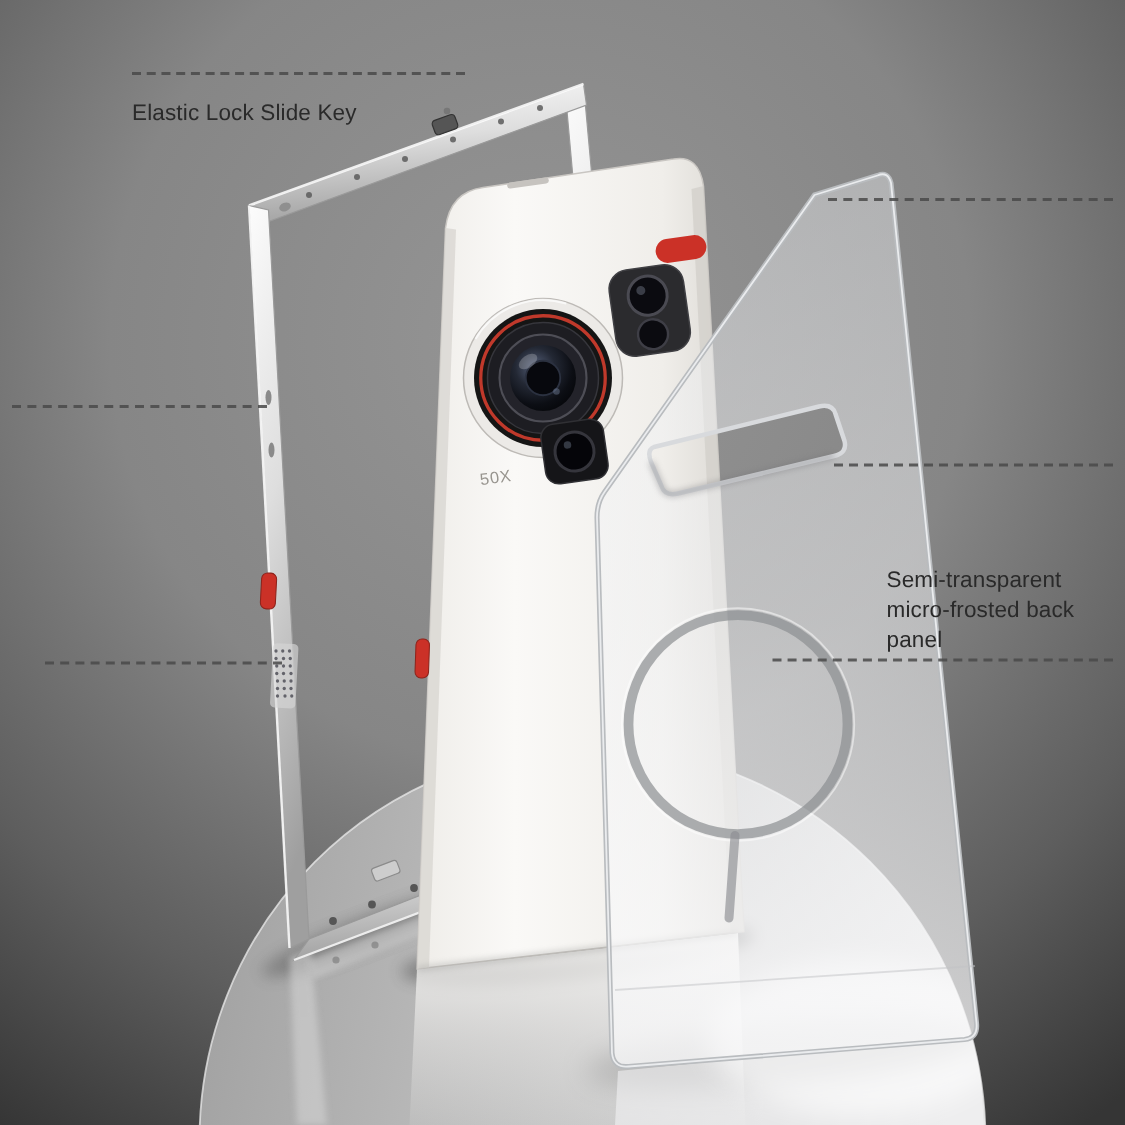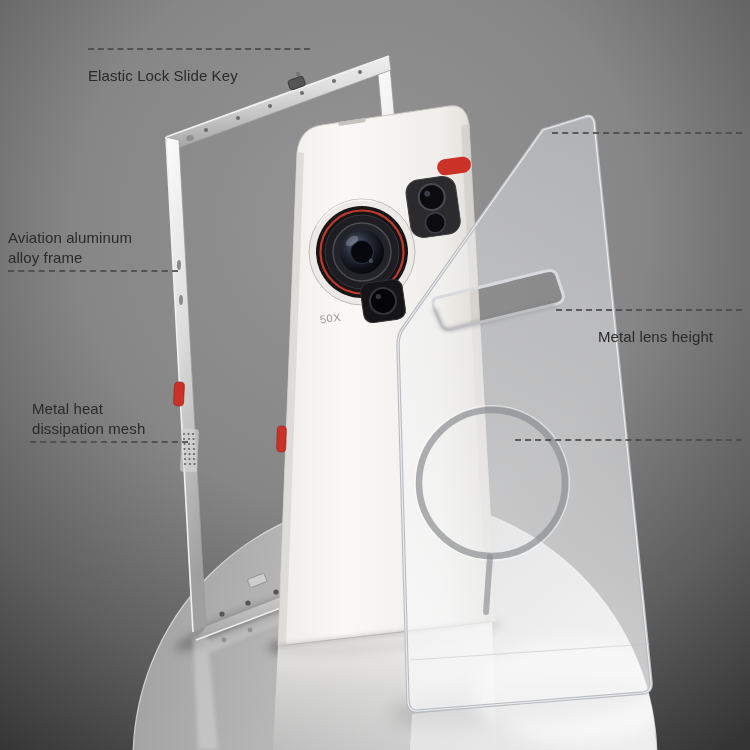--- a/index.html
+++ b/index.html
@@ -201,24 +201,22 @@
       </g>
       <line x1="410" y1="660" x2="650" y2="644" stroke="#c2c3c6" stroke-width="1.2" opacity="0.5"></line>
     </g>
   </svg>
 
   <div class="callout nowrap" style="left:88px; top:26px;">Elastic Lock Slide Key</div>
   <div class="leader" style="left:88px; top:48px; width:222px;"></div>
 
   <div class="leader" style="left:552px; top:132px; width:190px;"></div>
 
-  <div class="callout" style="left:8px; top:228px; width:152px;">Aviation aluminum alloy frame</div>
   <div class="leader" style="left:8px; top:270px; width:170px;"></div>
 
-  <div class="callout nowrap" style="left:598px; top:287px;">Metal lens height</div>
   <div class="leader" style="left:556px; top:309px; width:186px;"></div>
 
-  <div class="callout" style="left:32px; top:399px; width:140px;">Metal heat dissipation mesh</div>
   <div class="leader" style="left:30px; top:441px; width:158px;"></div>
 
+  <div class="callout" style="left:591px; top:377px; width:152px;">Semi-transparent micro-frosted back panel</div>
   <div class="leader" style="left:515px; top:439px; width:227px;"></div>
 
 </div>
 
 </body></html>

